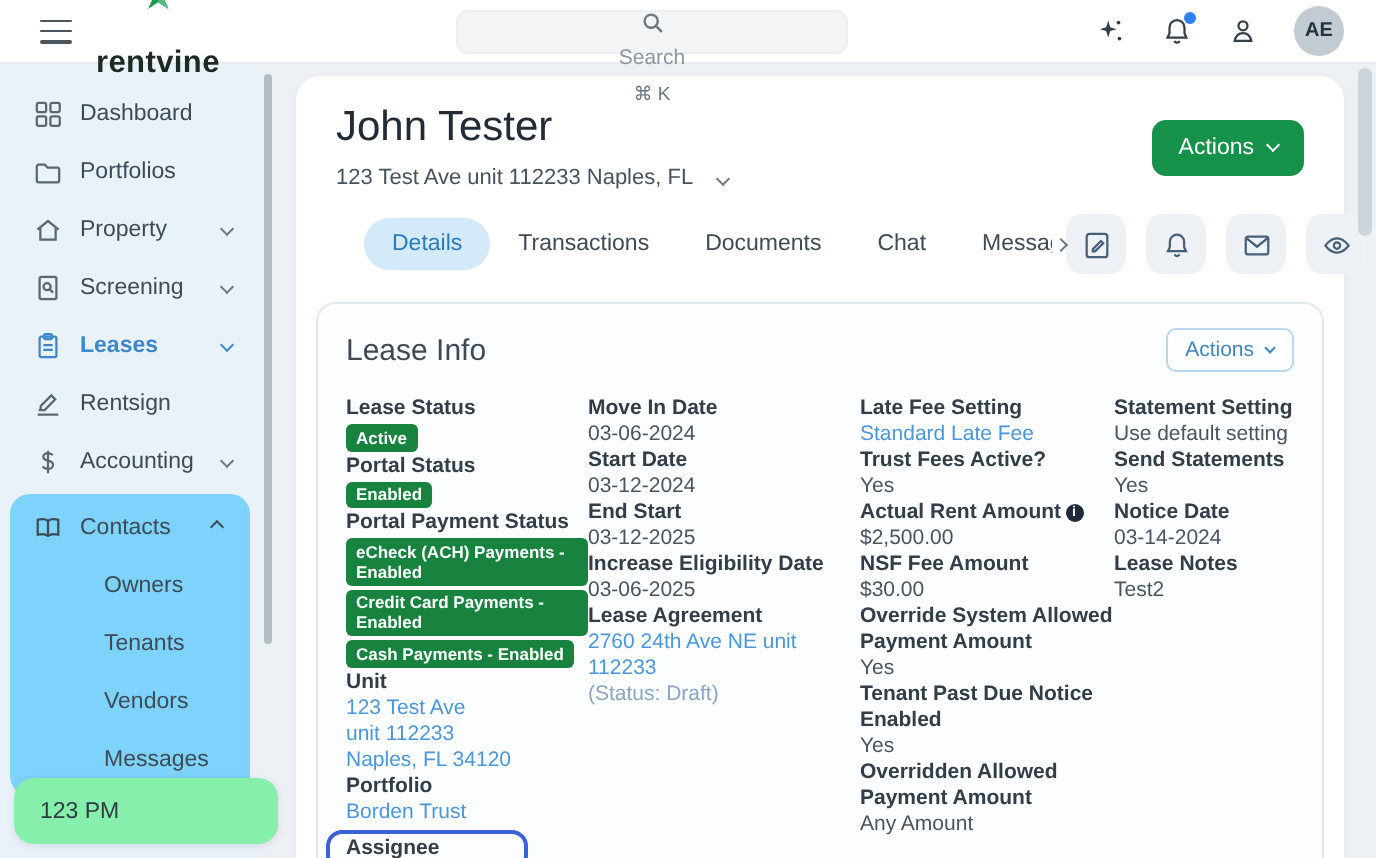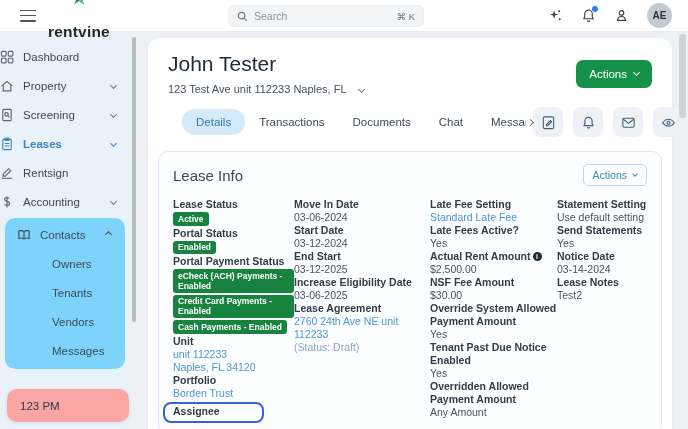--- a/index.html
+++ b/index.html
@@ -4,47 +4,47 @@
 <style>
   * { margin:0; padding:0; box-sizing:border-box; }
   html,body { width:688px; height:429px; overflow:hidden; font-family:"Liberation Sans", sans-serif; background:#edf0f4; }
 
   
   .topbar { height:32px; background:#ffffff; border-bottom:1px solid #e7eaee; display:flex; align-items:center; padding:0 12px; position:relative; z-index:5; }
   .hamburger { width:16px; height:12px; display:flex; flex-direction:column; justify-content:space-between; margin:0 12px 0 8px; cursor:pointer; }
   .hamburger span { height:1.6px; background:#4a5560; border-radius:1px; }
   .logo { display:flex; align-items:center; gap:16px;flex-direction:column; }
   .logo-text { font-size:15.5px; font-weight:700; color:#1d2b23; letter-spacing:.2px; }
-  .searchbox { position:absolute; left:228px; top:5px; width:196px; height:22px; background:#f2f4f6; border:1px solid #eceff2; border-radius:6px; display:flex; align-items:center; padding:0 8px; gap:6px; cursor:text; }
+  .searchbox { position:absolute; left:228px; top:5px; width:196px; height:22px; background:#f2f4f6; border:1px solid #eceff2; border-radius:6px; display:flex; align-items:center; padding:0 8px; gap:6px; cursor:text;flex-direction:column; }
   .searchbox .ph { font-size:10.5px; color:#8b959e; flex:1; }
   .searchbox .kbd { font-size:9.5px; color:#6d7781; }
   .tb-right { margin-left:auto; display:flex; align-items:center; gap:18px; padding-right:4px; }
   .tb-icon { position:relative; display:flex; align-items:center; cursor:pointer; }
   .bell-dot { position:absolute; top:-2px; right:-2px; width:6px; height:6px; border-radius:50%; background:#2f80f5; }
   .avatar { width:25px; height:25px; border-radius:50%; background:#c3cbd2; color:#28323c; font-size:10px; font-weight:700; display:flex; align-items:center; justify-content:center; cursor:pointer; }
 
   
   .shell { display:flex; height:397px; position:relative; }
 
   
   .sidebar { width:130px; background:#e9f1f9; position:relative; flex:none; padding-top:10px; }
-  .side-item { height:29px; display:flex; align-items:center; gap:9px; font-size:11.5px; color:#3e4a55; cursor:pointer; }
+  .side-item { height:29px; display:flex; align-items:center; gap:9px; padding-left:17px; font-size:11.5px; color:#3e4a55; cursor:pointer; }
   .side-item .lbl { flex:1; }
   .side-item svg { flex:none; }
   .side-item .chev { margin-right:14px; }
   .side-item.active { color:#3c87c9; font-weight:700; }
   .chev { width:5px; height:5px; border-right:1.4px solid #6b7884; border-bottom:1.4px solid #6b7884; transform:rotate(45deg); display:inline-block; }
   .chev.up { transform:rotate(-135deg); }
   .chev.right { transform:rotate(-45deg); }
   .contacts-group { background:#7dd3fc; border-radius:10px; margin:2px 5px 0 5px; padding:2px 0 4px 0; }
   .contacts-group .side-item { padding-left:12px; }
   .contacts-group .chev { border-color:#3e4a55; }
   .sub-item { height:29px; display:flex; align-items:center; padding-left:47px; font-size:11.5px; color:#3e4a55; cursor:pointer; }
   .side-scrollbar { position:absolute; top:5px; right:-6px; width:4px; height:285px; background:#b4bcc4; border-radius:2px; cursor:grab; }
-  .org-box { position:absolute; bottom:7px; left:7px; width:122px; height:33px; background:#fca5a5; border-radius:10px; box-shadow:0 1px 4px rgba(30,40,50,.10); display:flex; align-items:center; padding-left:13px; font-size:11.5px; color:#2f3a45; cursor:pointer; }
+  .org-box { position:absolute; bottom:7px; left:7px; width:132px; height:33px; background:#86efac; border-radius:10px; box-shadow:0 1px 4px rgba(30,40,50,.10); display:flex; align-items:center; padding-left:13px; font-size:11.5px; color:#2f3a45; cursor:pointer; }
 
   
   .main { flex:1; position:relative; }
   .page-card { position:absolute; left:18px; right:16px; top:6px; bottom:-20px; background:#ffffff; border-radius:12px; padding:14px 10px 0 10px; box-shadow:0 1px 3px rgba(40,50,60,.05); }
   .page-head { display:flex; align-items:center; justify-content:space-between; margin:0 10px; }
   .page-title { font-size:21px; font-weight:500; color:#222c36; }
   .page-sub { display:flex; align-items:center; gap:12px; margin-top:7px; cursor:pointer; }
   .page-sub .txt { font-size:11px; color:#46525d; }
   .btn-green { background:#16914a; color:#ffffff; border:none; font-size:11.5px; font-family:inherit; padding:8px 13px; border-radius:7px; display:flex; align-items:center; gap:7px; cursor:pointer; }
   .btn-green .chev { border-color:#ffffff; margin-top:-2px; }
@@ -139,20 +139,28 @@
     <div class="side-item">
       <span>
           <svg width="14" height="14" viewBox="0 0 15 15" fill="none" stroke="#5b6670" stroke-width="1.2">
             <rect x="1.5" y="1.5" width="5" height="5" rx="1"></rect>
             <rect x="8.8" y="1.5" width="5" height="5" rx="1"></rect>
             <rect x="1.5" y="8.8" width="5" height="5" rx="1"></rect>
             <rect x="8.8" y="8.8" width="5" height="5" rx="1"></rect>
           </svg>
         </span>
       <span class="lbl">Dashboard</span>
+    </div>
+    <div class="side-item">
+      <span>
+          <svg width="14" height="14" viewBox="0 0 15 15" fill="none" stroke="#5b6670" stroke-width="1.2">
+            <path d="M1.5 4.6v7.4a1 1 0 0 0 1 1h10a1 1 0 0 0 1-1V6.2a1 1 0 0 0-1-1H7.3L5.8 3.6H2.5a1 1 0 0 0-1 1z"></path>
+          </svg>
+        </span>
+      <span class="lbl">Portfolios</span>
     </div>
     <div class="side-item">
       <span>
           <svg width="14" height="14" viewBox="0 0 15 15" fill="none" stroke="#5b6670" stroke-width="1.2">
             <path d="m1.8 7.3 5.7-4.6 5.7 4.6"></path>
             <path d="M3.4 6.3v6.4h8.2V6.3"></path>
           </svg>
         </span>
       <span class="lbl">Property</span>
       <span class="chev"></span>
@@ -290,20 +298,21 @@
           <div>
             <div class="fld-label">Lease Status</div>
             <div><span class="badge">Active</span></div>
             <div class="fld-label">Portal Status</div>
             <div><span class="badge">Enabled</span></div>
             <div class="fld-label">Portal Payment Status</div>
             <div><span class="badge">eCheck (ACH) Payments - Enabled</span></div>
             <div><span class="badge">Credit Card Payments - Enabled</span></div>
             <div><span class="badge">Cash Payments - Enabled</span></div>
             <div class="fld-label">Unit</div>
+            <div class="fld-link">123 Test Ave</div>
             <div class="fld-link">unit 112233</div>
             <div class="fld-link">Naples, FL 34120</div>
             <div class="fld-label">Portfolio</div>
             <div class="fld-link">Borden Trust</div>
             <div class="assignee-box">
               <div class="fld-label">Assignee</div>
 
             </div>
           </div>
 
@@ -317,21 +326,21 @@
             <div class="fld-label">Increase Eligibility Date</div>
             <div class="fld-value">03-06-2025</div>
             <div class="fld-label">Lease Agreement</div>
             <div class="fld-link">2760 24th Ave NE unit 112233</div>
             <div class="fld-muted">(Status: Draft)</div>
           </div>
 
           <div>
             <div class="fld-label">Late Fee Setting</div>
             <div class="fld-link">Standard Late Fee</div>
-            <div class="fld-label">Late Fees Active?</div>
+            <div class="fld-label">Trust Fees Active?</div>
             <div class="fld-value">Yes</div>
             <div class="fld-label"><span>Actual Rent Amount</span><span class="info-dot"></span></div>
             <div class="fld-value">$2,500.00</div>
             <div class="fld-label">NSF Fee Amount</div>
             <div class="fld-value">$30.00</div>
             <div class="fld-label">Override System Allowed Payment Amount</div>
             <div class="fld-value">Yes</div>
             <div class="fld-label">Tenant Past Due Notice Enabled</div>
             <div class="fld-value">Yes</div>
             <div class="fld-label">Overridden Allowed Payment Amount</div>

